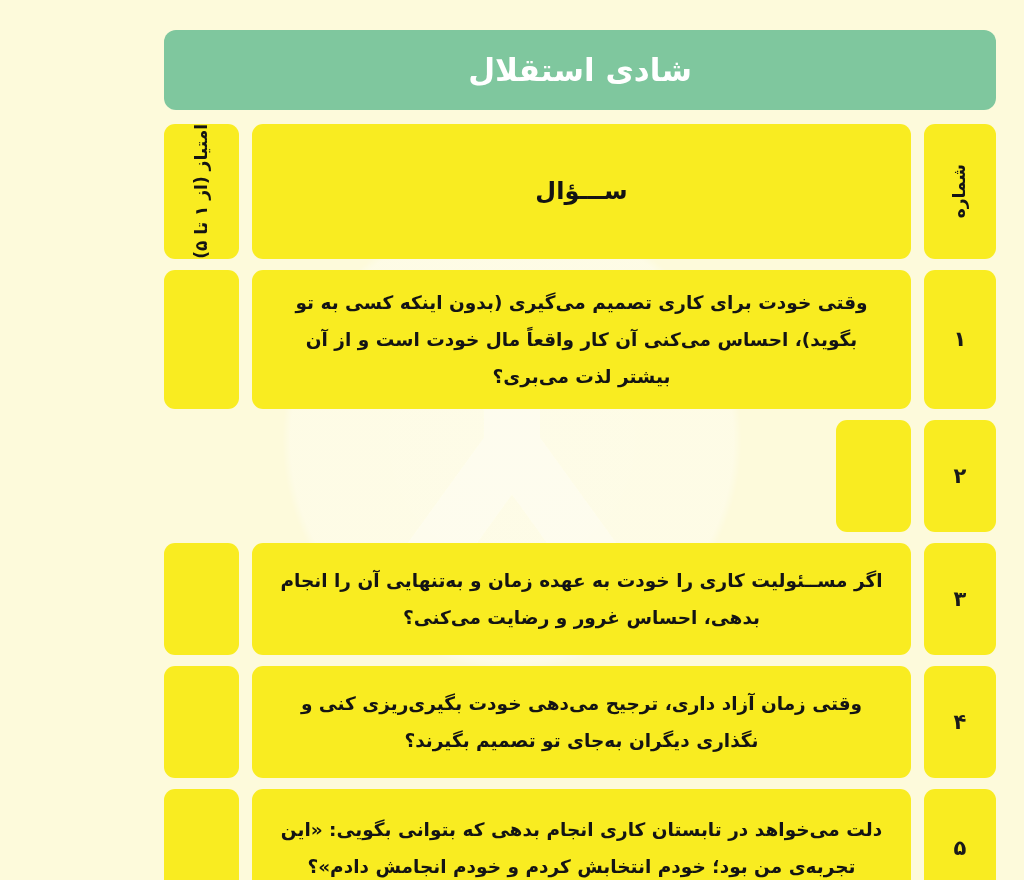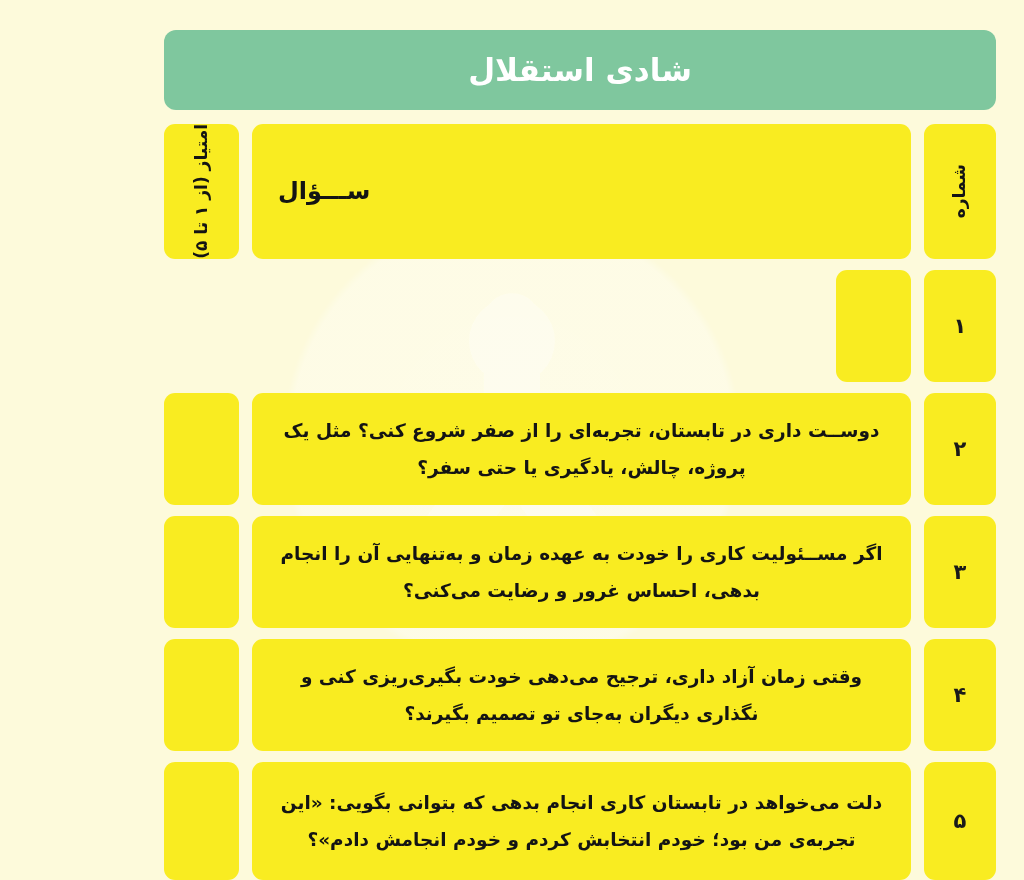--- a/index.html
+++ b/index.html
@@ -99,21 +99,21 @@
     justify-content: center;
     font-size: 21px;
     font-weight: bold;
     color: #1a1a1a;
   }
   
   .col-q {
     flex: 1 1 auto;
     display: flex;
     align-items: center;
-    justify-content: flex-end;
+    justify-content: center;
     padding: 14px 26px;
     font-size: 18.5px;
     font-weight: bold;
     line-height: 2.0;
     color: #141414;
     text-align: center;
   }
   
   .col-score {
     flex: 0 0 75px;
@@ -182,26 +182,26 @@
       <div class="cell col-q">
         <span>ســـؤال</span>
       </div>
       <div class="cell col-score">
         <span class="vert-label">امتیاز (از ۱ تا ۵)</span>
       </div>
     </div>
 
     <div class="qrow body-row">
       <div class="cell col-num">۱</div>
+      <div class="cell col-q">وقتی خودت برای کاری تصمیم می‌گیری (بدون اینکه کسی به تو بگوید)، احساس می‌کنی آن کار واقعاً مال خودت است و از آن بیشتر لذت می‌بری؟</div>
       <div class="cell col-score"></div>
     </div>
 
     <div class="qrow body-row">
       <div class="cell col-num">۲</div>
-      <div class="cell col-q">دوســت داری در تابستان، تجربه‌ای را از صفر شروع کنی؟ مثل یک پروژه، چالش، یادگیری یا حتی سفر؟</div>
       <div class="cell col-score"></div>
     </div>
 
     <div class="qrow body-row">
       <div class="cell col-num">۳</div>
       <div class="cell col-q">اگر مســئولیت کاری را خودت به عهده زمان و به‌تنهایی آن را انجام بدهی، احساس غرور و رضایت می‌کنی؟</div>
       <div class="cell col-score"></div>
     </div>
 
     <div class="qrow body-row">

